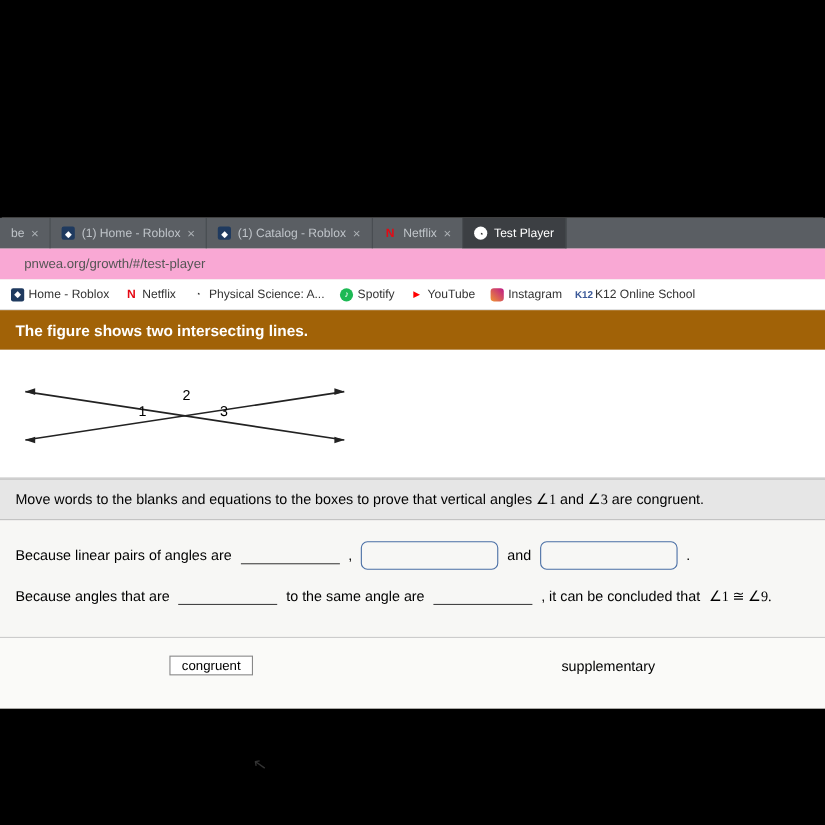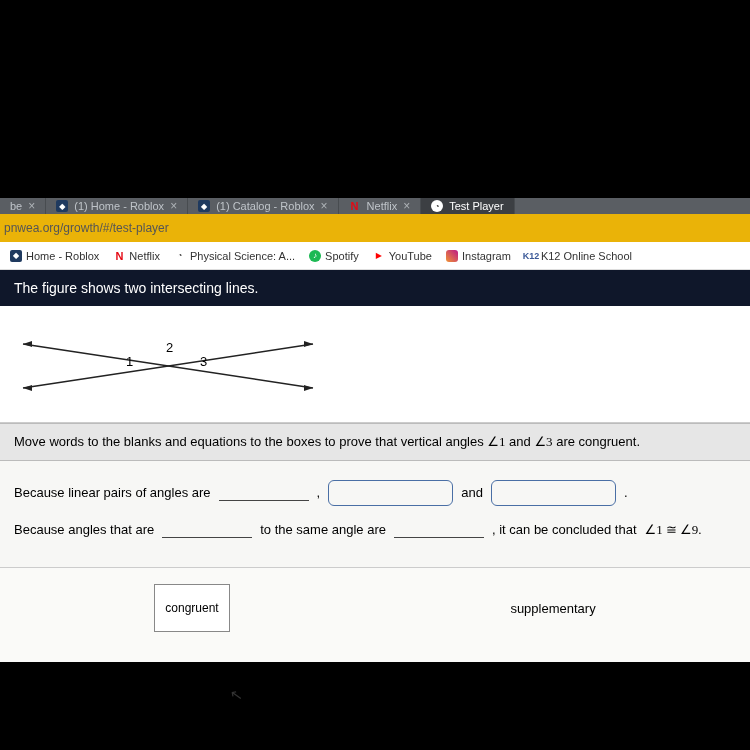--- a/index.html
+++ b/index.html
@@ -1,44 +1,44 @@
 <!DOCTYPE html>
 <html><head>
 <meta charset="utf-8">
 <style>
 *{margin:0;padding:0;box-sizing:border-box;font-family:Arial,sans-serif}
 body{background:#000;width:750px;height:750px;overflow:hidden;position:relative}
 .monitor{position:absolute;top:198px;left:0;right:0;background:#e8e4e0;border-radius:2px 2px 0 0;box-shadow:0 -1px 8px rgba(0,0,0,.5)}
-.tabstrip{background:#5a5e63;height:16px;display:flex;align-items:center;font-size:11px;color:#bfc4c9;overflow:hidden}
+.tabstrip{background:#5a5e63;height:28px;display:flex;align-items:center;font-size:11px;color:#bfc4c9;overflow:hidden}
 .tab{display:flex;align-items:center;gap:6px;padding:0 10px;height:100%;border-right:1px solid #484c50;position:relative;white-space:nowrap}
 .tab.active{background:#3c3f43;color:#fff}
 .tab .close{font-size:12px;color:#aeb3b7}
 .favicon{width:12px;height:12px;display:inline-flex;align-items:center;justify-content:center;border-radius:2px;font-size:8px}
 .f-rob{background:#1f3a5f;color:#fff}
 .f-net{color:#e50914;font-weight:bold;font-size:11px}
 .f-play{background:#fff;color:#333;border-radius:50%}
 .f-yt{background:#fff;color:#f00}
 .f-spot{background:#1db954;color:#fff;border-radius:50%}
 .f-ig{background:linear-gradient(45deg,#f09433,#bc1888);border-radius:3px}
 .f-k12{color:#3b5998;font-weight:bold;font-size:9px}
-.addr{background:#eab308;height:28px;display:flex;align-items:center;padding:0 4px;font-size:12px;color:#555}
+.addr{background:#f9a8d4;height:28px;display:flex;align-items:center;padding:0 22px;font-size:12px;color:#555}
 .bm{background:#fff;height:28px;display:flex;align-items:center;gap:14px;padding:0 10px;font-size:11px;color:#333;border-bottom:1px solid #ddd;overflow:hidden}
 .bm .item{display:flex;align-items:center;gap:4px;white-space:nowrap}
-.banner{background:#0f172a;color:#fff;padding:10px 14px;font-size:14px;font-weight:400}
+.banner{background:#a16207;color:#fff;padding:10px 14px;font-size:14px;font-weight:700}
 .figure{background:#fff;padding:10px 18px 16px;border-bottom:1px solid #ccc}
 .figure svg{display:block}
 .instruct{background:#e6e6e6;padding:10px 14px;font-size:13px;border-top:1px solid #bbb;border-bottom:1px solid #bbb}
 .proof{background:#f7f7f5;padding:16px 14px;font-size:13px;line-height:2.4}
 .row{display:flex;align-items:center;flex-wrap:wrap;gap:8px;margin-bottom:6px}
 .blank{display:inline-block;border-bottom:1px solid #444;min-width:90px;height:16px;vertical-align:bottom}
 .box{display:inline-block;border:1.5px solid #4a6fa5;border-radius:6px;min-width:125px;height:26px;vertical-align:middle}
 .angle{font-family:'Times New Roman',serif}
 .choices{background:#fafaf8;padding:10px 14px 24px;border-top:1px solid #ccc}
 .crow{display:flex;justify-content:space-around;align-items:center;margin:6px 0;font-size:13px}
-.draggable{border:1px solid #888;padding:16px 10px;background:#fff;font-size:12px;cursor:grab}
+.draggable{border:1px solid #888;padding:1px 10px;background:#fff;font-size:12px;cursor:grab}
 .eq{font-family:'Times New Roman',serif;font-size:14px}
 .cursor{position:absolute;left:230px;top:686px;font-size:15px;color:#333;transform:rotate(-10deg)}
 </style>
 </head>
 <body>
 
 <div class="monitor">
   <div class="tabstrip">
     <div class="tab">
         <span>be</span>

